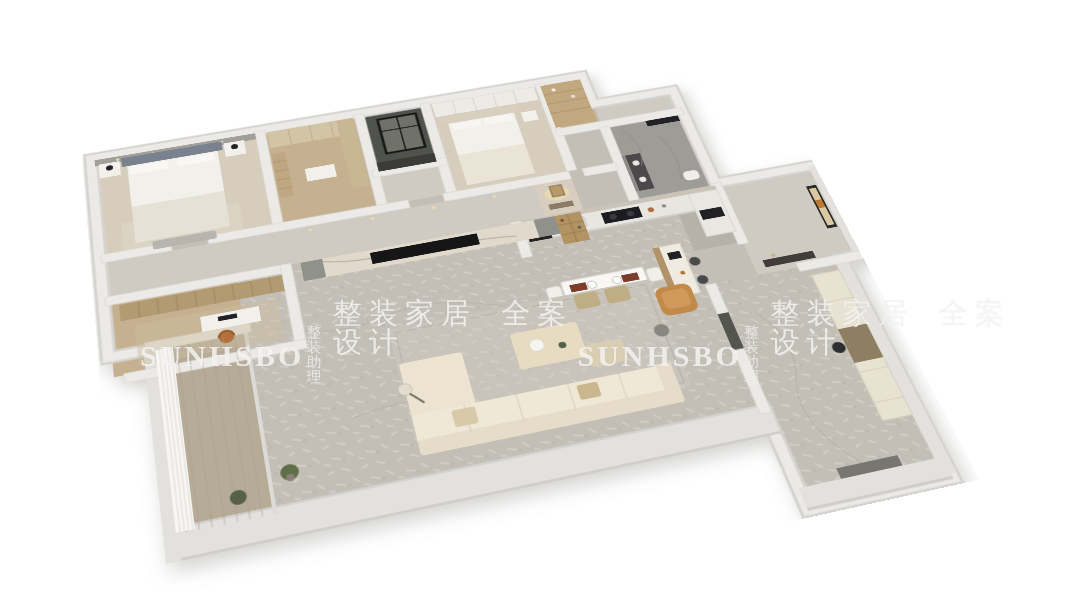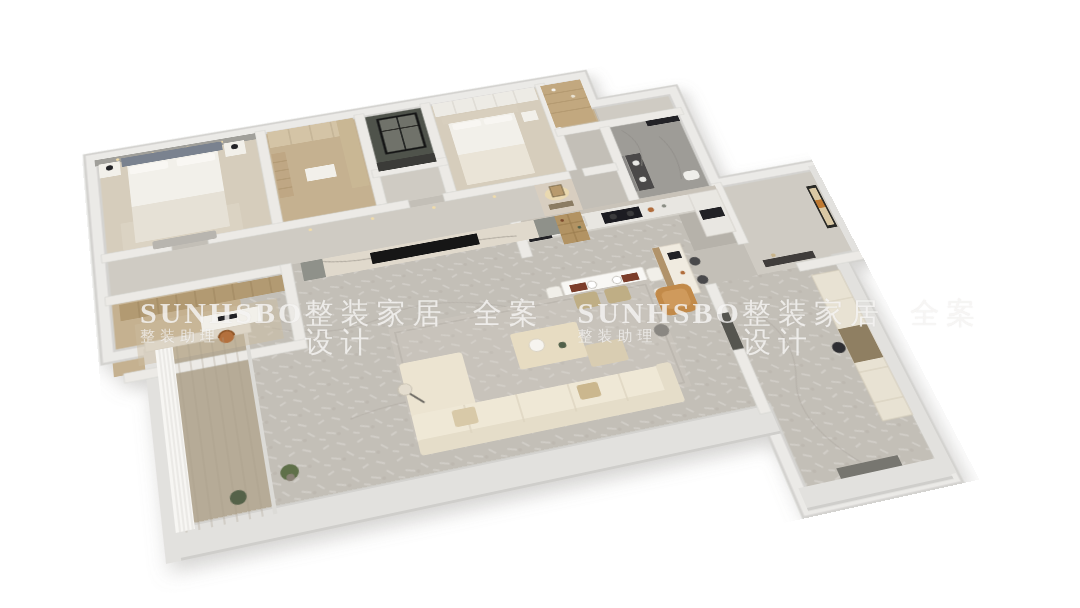--- a/index.html
+++ b/index.html
@@ -24,21 +24,21 @@
   .fix-d{fill:var(--dark_fixture,#232325);}
   .acc-o{fill:var(--accent_orange,#c28a4a);}
   .hb-blue{fill:var(--headboard_blue,#7a828f);}
   .glow{fill:var(--glow,#f0dcab);}
 
   
   .watermark{position:absolute;left:140px;top:298px;width:875px;display:flex;
              justify-content:space-between;align-items:flex-start;
              color:var(--wm_color,rgba(250,249,247,0.78));
              text-shadow:0 0 1px rgba(175,173,168,0.28);pointer-events:none;z-index:5;}
-  .wm-logo{display:inline-flex;flex-direction:column;align-items:flex-start;gap:2px;}
+  .wm-logo{display:inline-flex;flex-direction:row;align-items:center;gap:2px;margin-top:28px;}
   .wm-logo b{font-family:"Liberation Serif",serif;font-weight:bold;font-size:30px;
              letter-spacing:3px;line-height:1;}
   .wm-logo i{font-style:normal;font-size:15px;letter-spacing:5px;line-height:1;opacity:.9;font-family:Liberation Mono, monospace;}
   .wm-tag{font-size:29px;letter-spacing:7px;line-height:1;padding-top:3px;
           font-family:Liberation Mono, monospace;}
 </style>
 </head>
 <body>
 
 <div class="stage">

